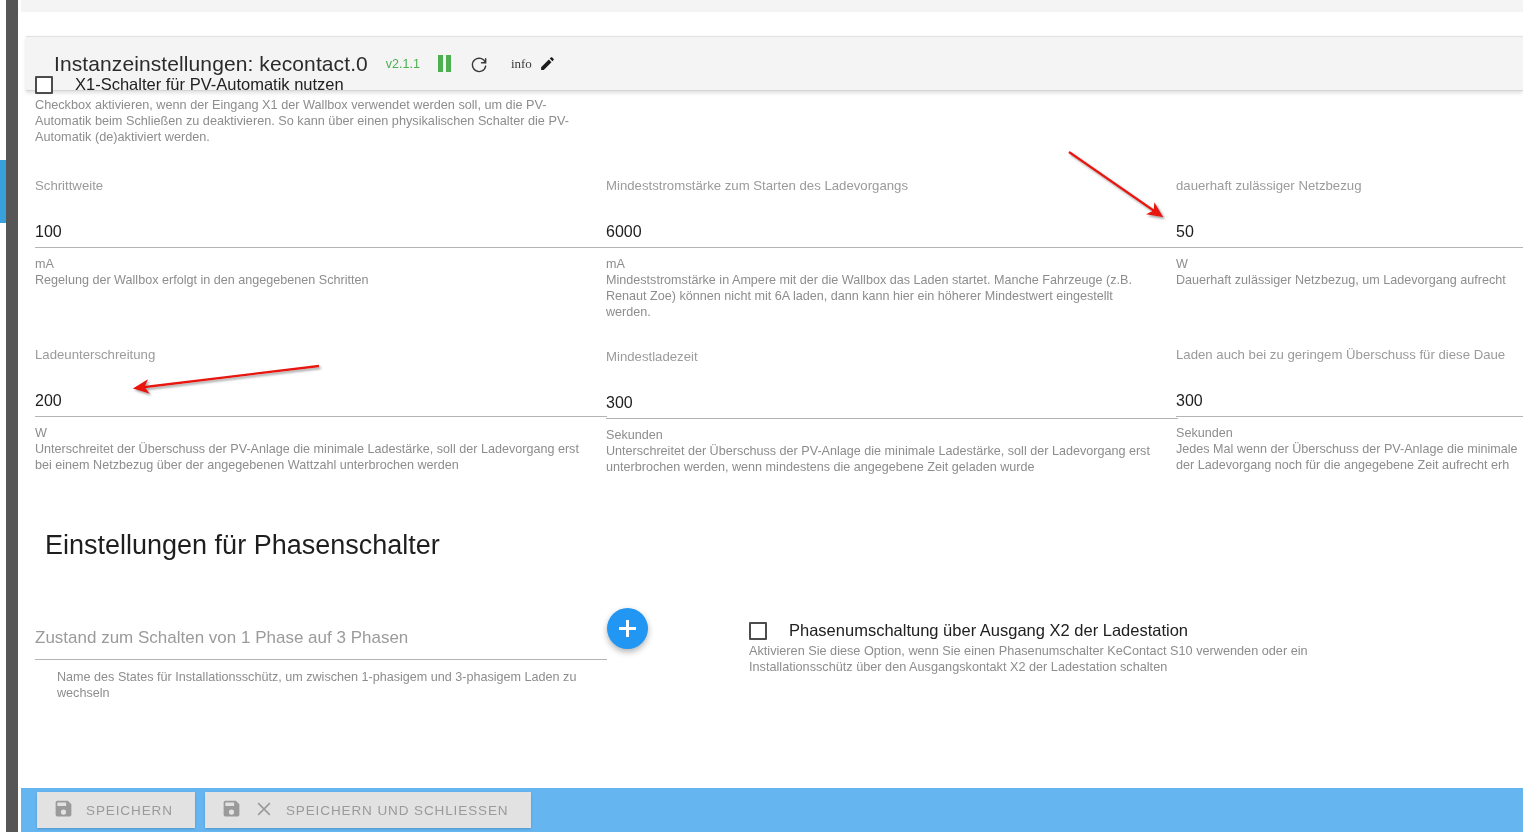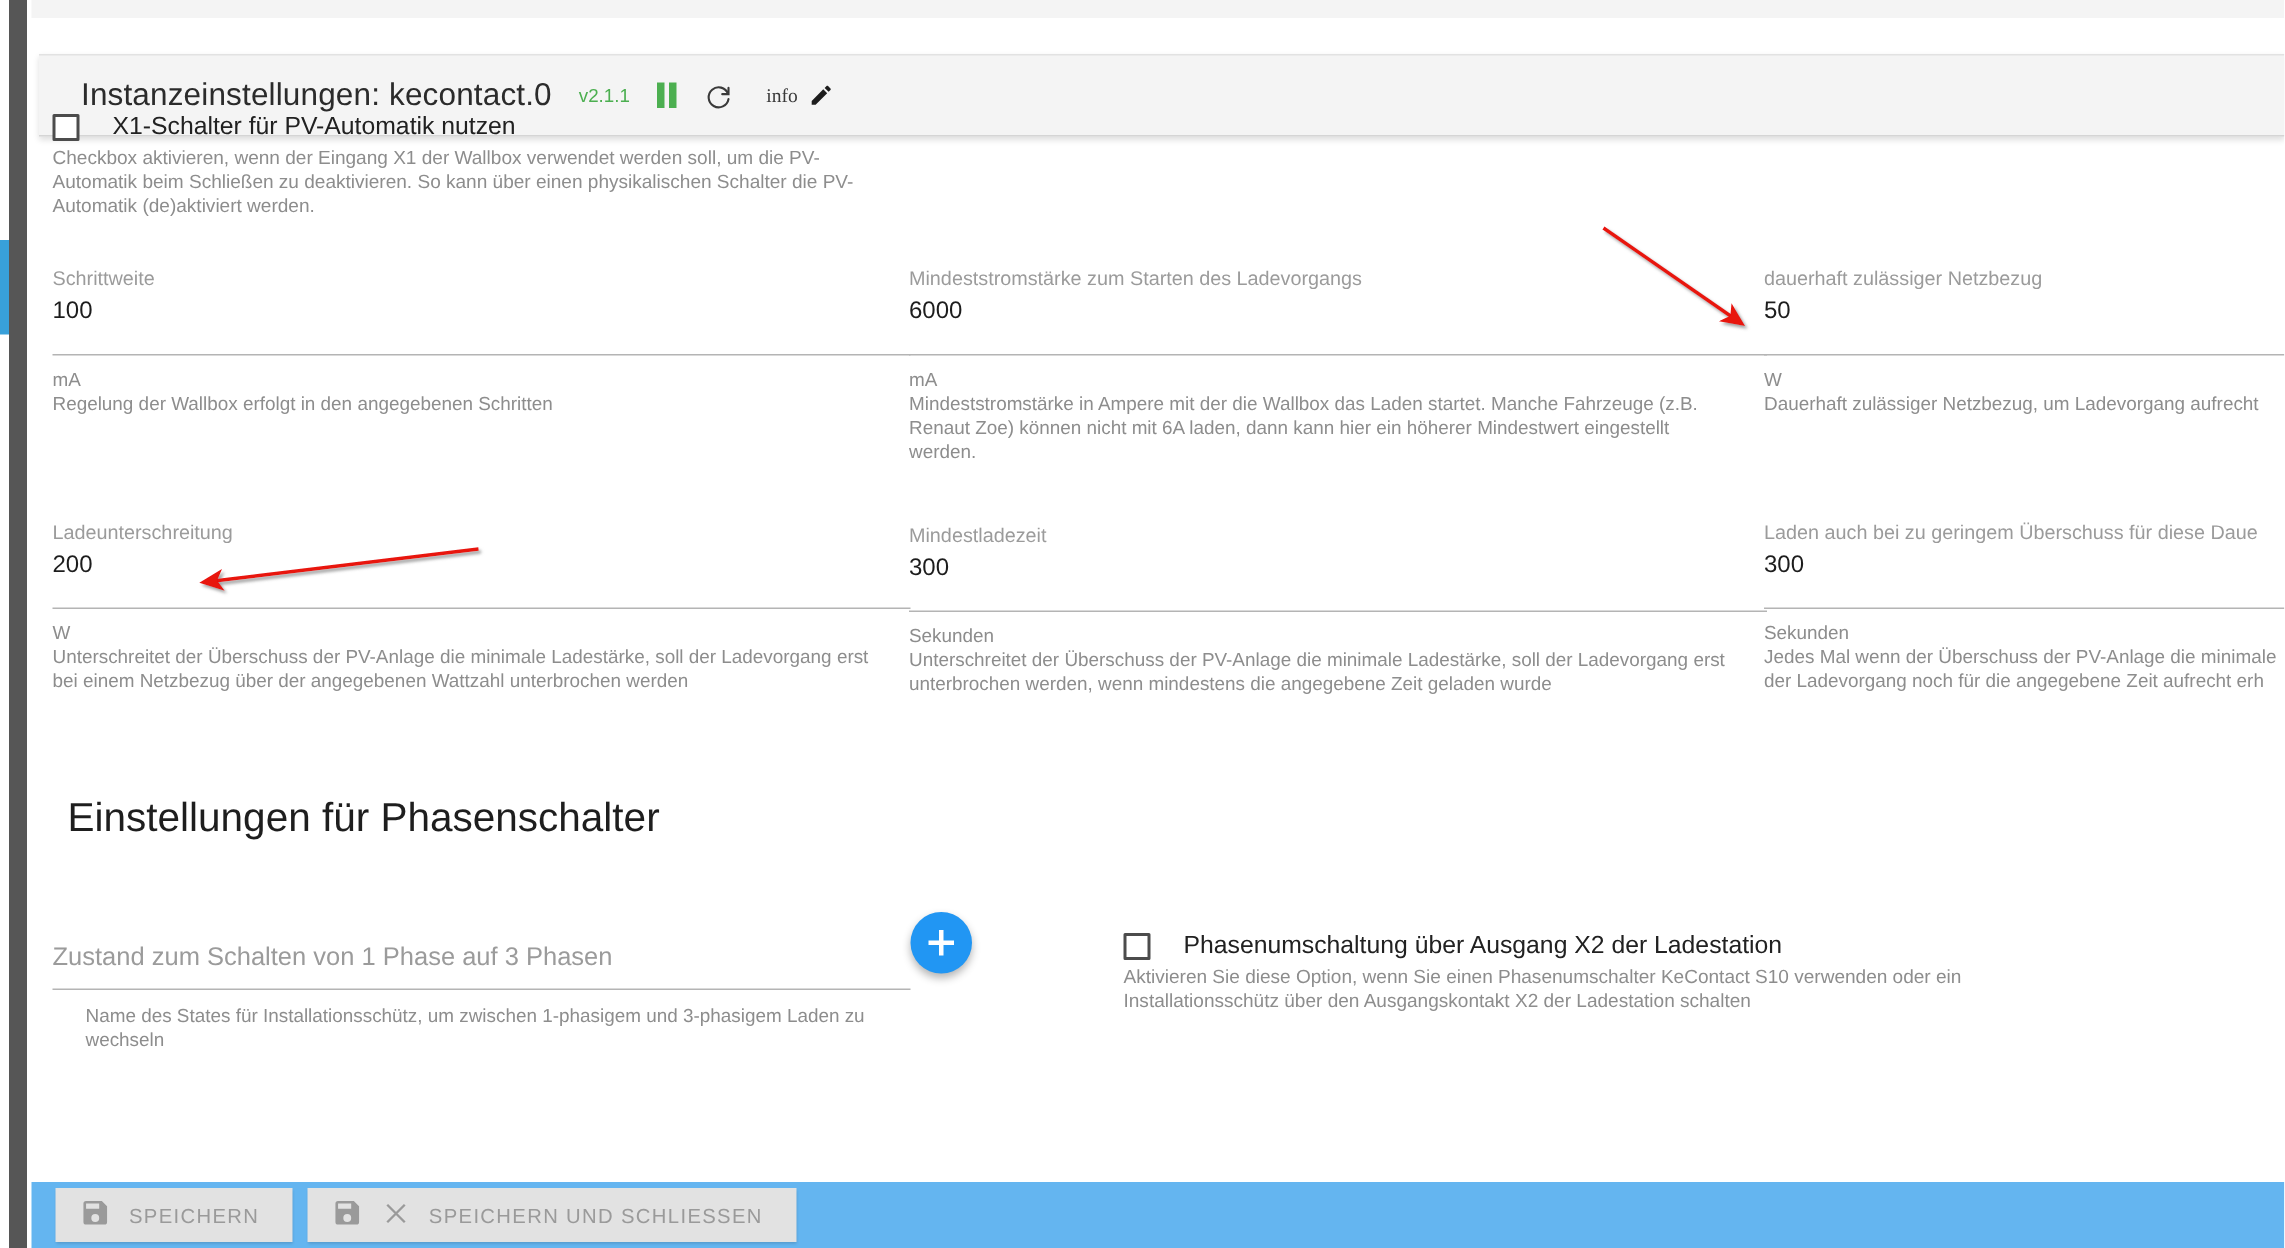--- a/index.html
+++ b/index.html
@@ -151,22 +151,22 @@
   .field { position: absolute; }
   .field-label {
     font-size: 13.2px;
     color: #9b9b9b;
     line-height: 16px;
     white-space: nowrap;
     overflow: hidden;
   }
   .field-value-wrap {
     border-bottom: 1px solid #b4b4b4;
-    padding-bottom: 19px;
-    margin-top: 4px;
+    padding-bottom: 6px;
+    margin-top: 28px;
   }
   .field-value {
     font-size: 16px;
     color: #1d1d1d;
     line-height: 19px;
     white-space: nowrap;
   }
   .field-value.placeholder {
     color: #9b9b9b;
     font-size: 17px;

